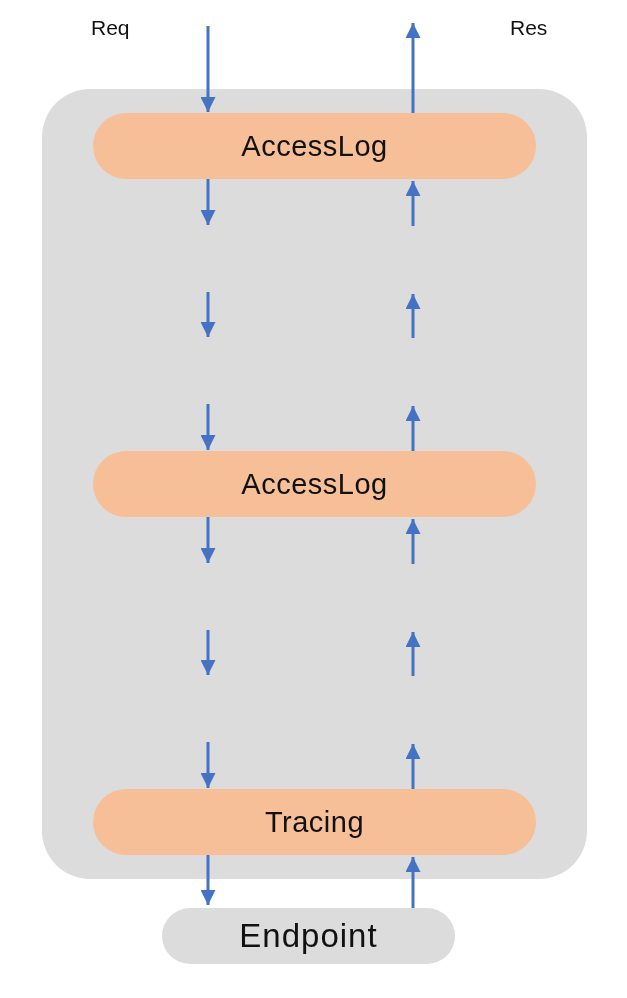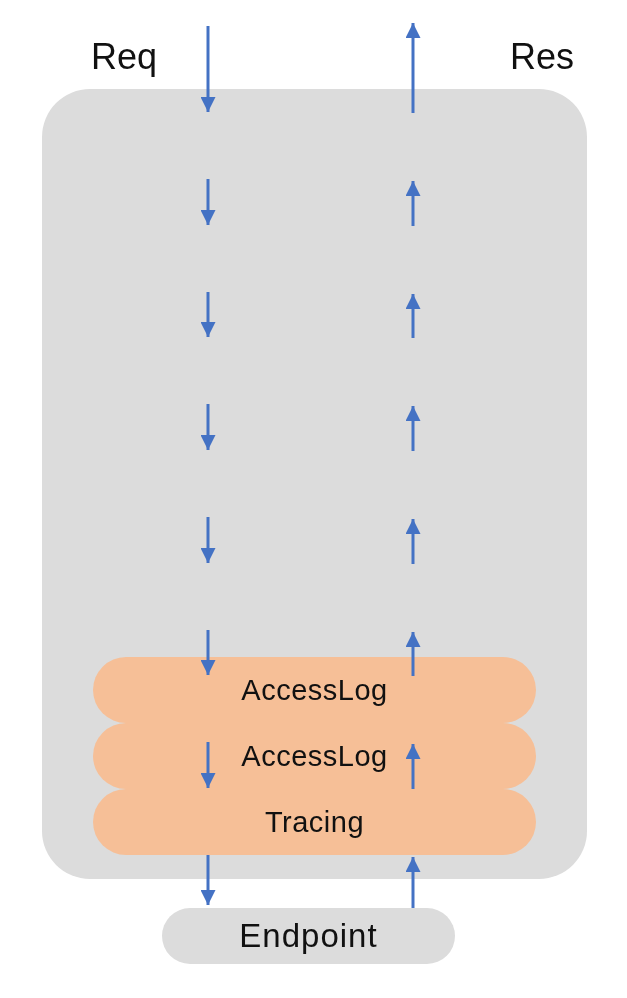--- a/index.html
+++ b/index.html
@@ -10,40 +10,40 @@
   .canvas {
     position: relative;
     width: 627px;
     height: 998px;
     background: var(--bg, #ffffff);
     font-family: "Liberation Sans", sans-serif;
     overflow: hidden;
   }
   .flow-label {
     position: absolute;
-    top: 37px;
-    font-size: 36px;
+    top: 16px;
+    font-size: 21px;
     line-height: 1.1;
     color: var(--text, #111111);
   }
   .req-label { left: 91px; }
   .res-label { left: 466px; margin-left: 44px; }
   .chain-container {
     position: absolute;
     left: 42px;
     top: 89px;
     width: 545px;
     height: 790px;
     background: var(--container-fill, #DCDCDC);
     border-radius: 48px;
     box-sizing: border-box;
     padding: 24px 0;
     display: flex;
     flex-direction: column;
-    justify-content: flex-end;
+    justify-content: space-between;
     align-items: center;
   }
   .pill {
     width: 443px;
     height: 66px;
     background: var(--pill-fill, #F6BF97);
     border-radius: 33px;
     display: flex;
     align-items: center;
     justify-content: center;

